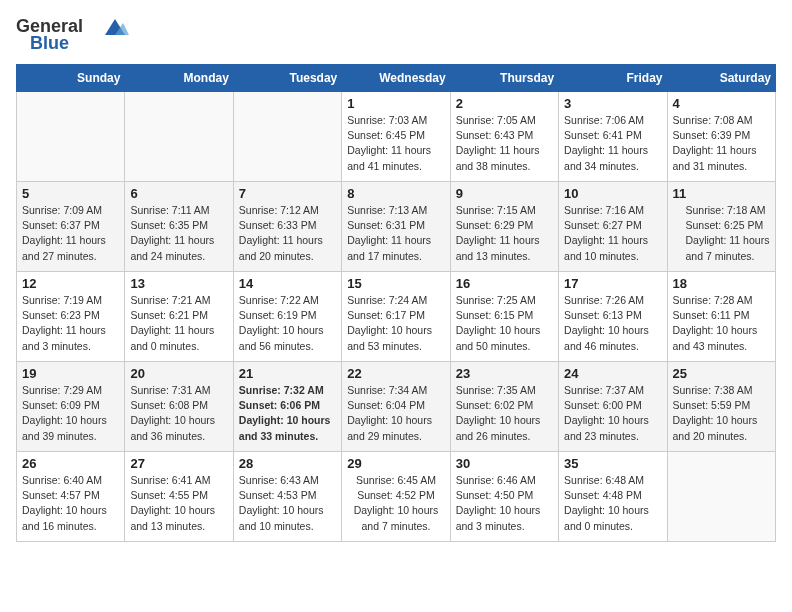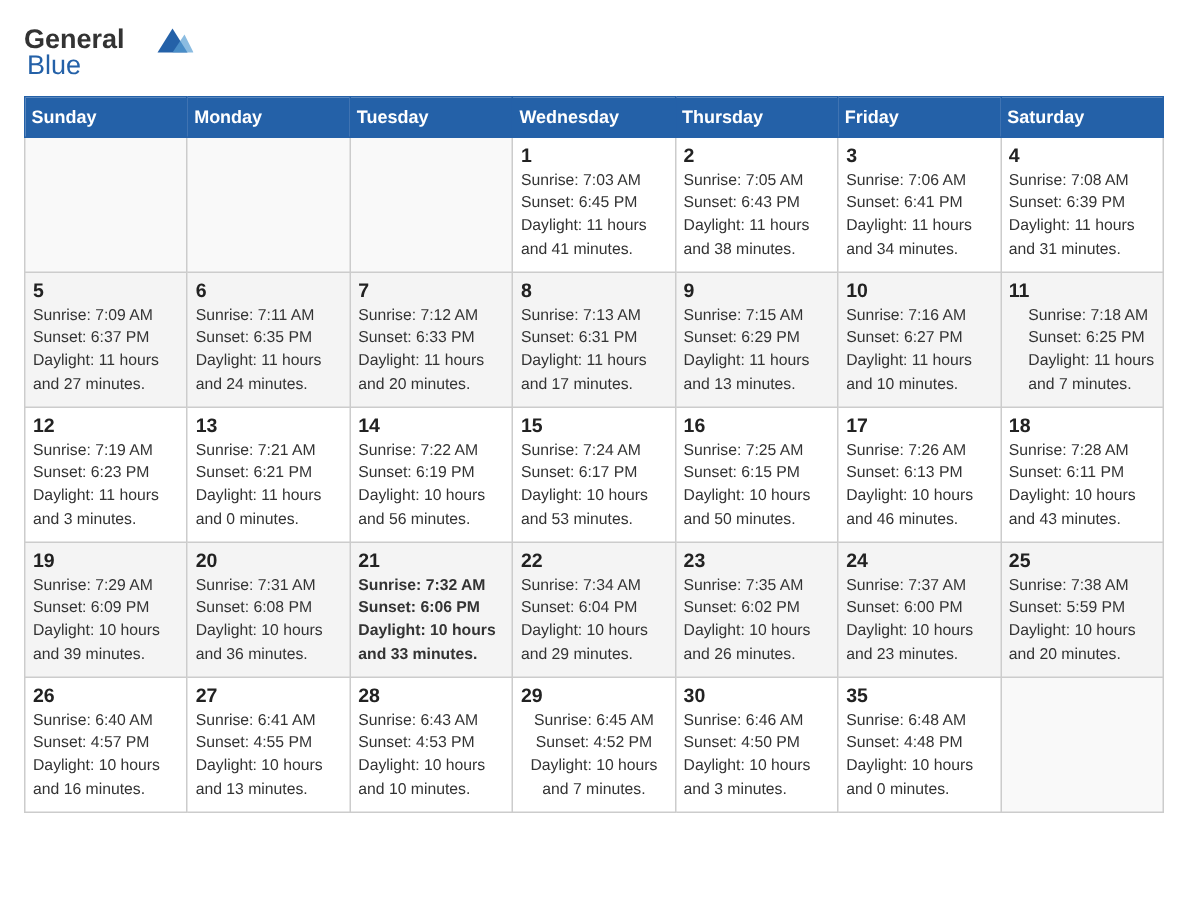--- a/index.html
+++ b/index.html
@@ -37,21 +37,21 @@
     }
     .calendar {
       width: 100%;
       border-collapse: collapse;
       font-size: 11px;
     }
     .calendar th {
       background-color: #2461a8;
       color: #fff;
       padding: 6px 4px;
-      text-align: left;
+      text-align: right;
       font-size: 12px;
       border: 1px solid #2461a8;
     }
     .calendar td {
       border: 1px solid #ccc;
       vertical-align: top;
       padding: 4px 5px;
       width: 108px;
       height: 90px;
       background: #fff;
@@ -81,21 +81,21 @@
 
 <div class="header">
   <div class="logo">
     <div style="display:flex;align-items:center;gap:18px;">
       <span style="font-size:18px;font-weight:bold;color:#333;">General</span>
       <svg width="28" height="20" viewBox="0 0 28 20">
         <polygon points="4,18 14,2 24,18" fill="#2461a8"></polygon>
         <polygon points="14,18 22,6 28,18" fill="#5a9fd4" opacity="0.7"></polygon>
       </svg>
     </div>
-    <span style="font-size:18px;font-weight:normal;color:#2461a8;margin-top:-4px;margin-left:2px;">Blue</span>
+    <span style="font-size:18px;font-weight:bold;color:#2461a8;margin-top:-4px;margin-left:14px;">Blue</span>
   </div>
   <div class="title-block">
     <div class="month-title"></div>
     <div class="location-title"></div>
   </div>
 </div>
 
 <table class="calendar">
   <thead>
     <tr>

